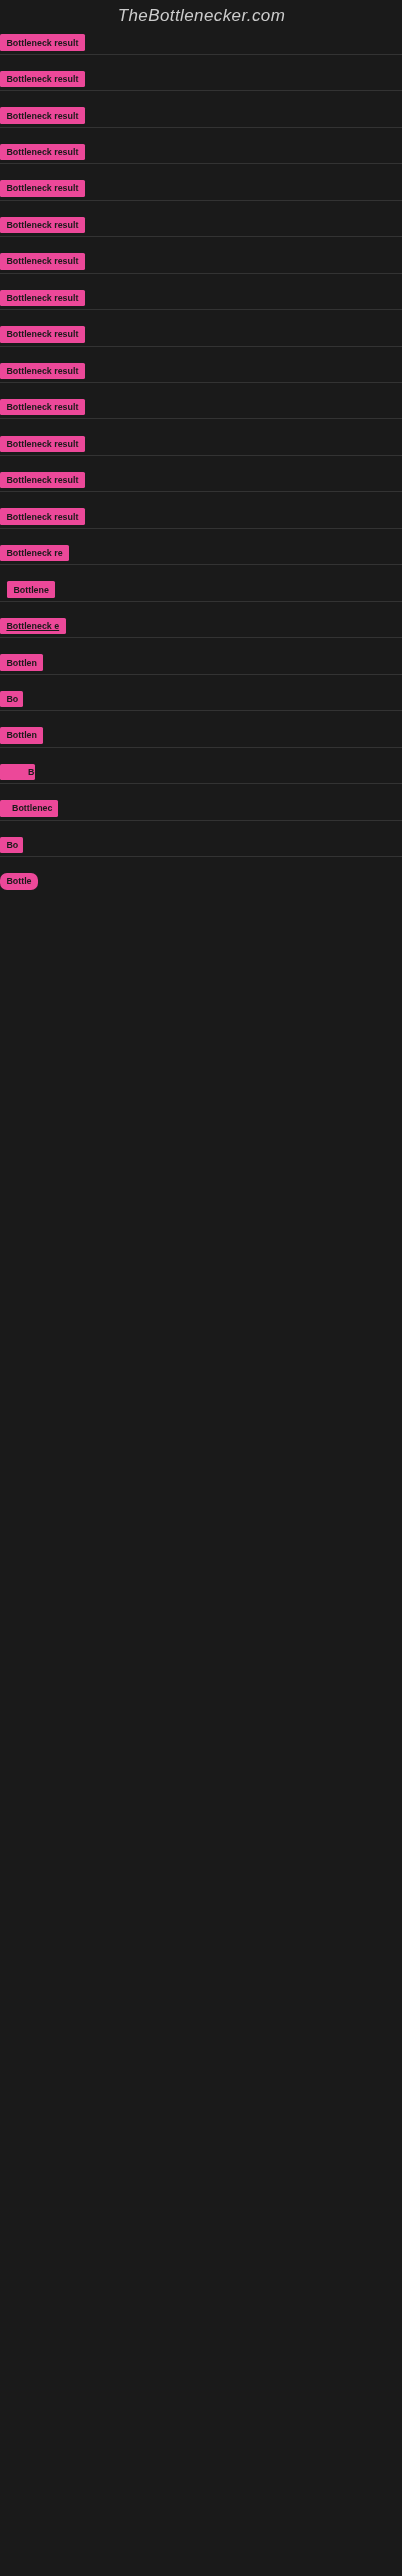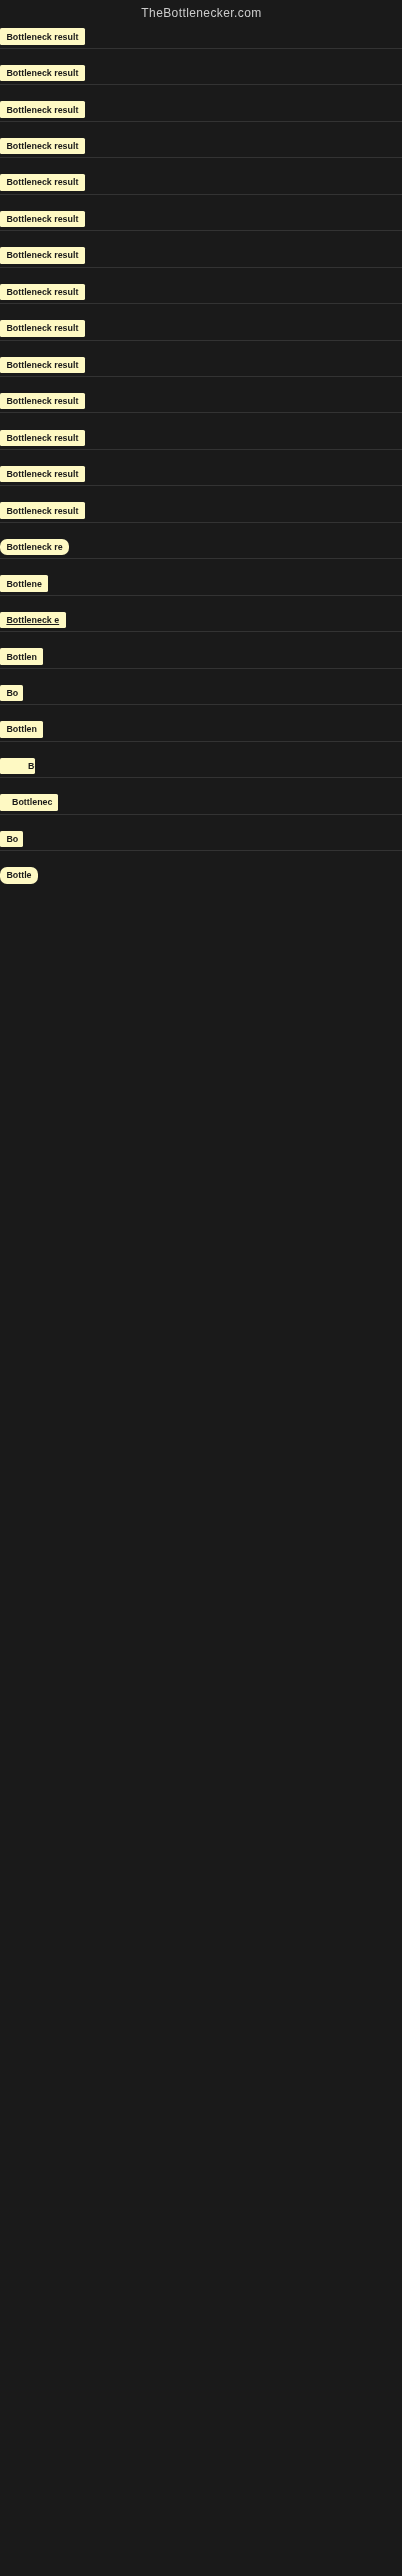--- a/index.html
+++ b/index.html
@@ -12,33 +12,34 @@
       width: 403px;
       min-height: 2576px;
       background-color: #1a1a1a;
       font-family: Arial, sans-serif;
       position: relative;
     }
 
     .site-title {
       text-align: center;
       color: #cccccc;
-      font-size: 12px;
+      font-size: 17px;
       padding: 6.4px 0 3.2px 0;
       letter-spacing: 0.4px;
+      font-style: italic;
     }
 
     .bottleneck-item {
       margin: 0 0 0 0;
       padding: 4.8px 0 11.3px 0;
     }
 
     .bottleneck-badge {
       display: inline-block;
-      background-color: #fef9c3;
+      background-color: #ec4899;
       color: #1a1a1a;
       font-size: 8.9px;
       font-weight: bold;
       padding: 3.2px 6.4px;
       border-radius: 1.6px;
       white-space: nowrap;
       overflow: hidden;
     }
 
     .separator {
@@ -61,22 +62,22 @@
       <div class="bottleneck-item"><span class="bottleneck-badge" style="max-width: 97px;">Bottleneck result</span><hr class="separator"></div>
       <div class="bottleneck-item"><span class="bottleneck-badge" style="max-width: 97px;">Bottleneck result</span><hr class="separator"></div>
       <div class="bottleneck-item"><span class="bottleneck-badge" style="max-width: 97px;">Bottleneck result</span><hr class="separator"></div>
       <div class="bottleneck-item"><span class="bottleneck-badge" style="max-width: 97px;">Bottleneck result</span><hr class="separator"></div>
       <div class="bottleneck-item"><span class="bottleneck-badge" style="max-width: 97px;">Bottleneck result</span><hr class="separator"></div>
       <div class="bottleneck-item"><span class="bottleneck-badge" style="max-width: 97px;">Bottleneck result</span><hr class="separator"></div>
       <div class="bottleneck-item"><span class="bottleneck-badge" style="max-width: 97px;">Bottleneck result</span><hr class="separator"></div>
       <div class="bottleneck-item"><span class="bottleneck-badge" style="max-width: 97px;">Bottleneck result</span><hr class="separator"></div>
       <div class="bottleneck-item"><span class="bottleneck-badge" style="max-width: 97px;">Bottleneck result</span><hr class="separator"></div>
       <div class="bottleneck-item"><span class="bottleneck-badge" style="max-width: 97px;">Bottleneck result</span><hr class="separator"></div>
-      <div class="bottleneck-item"><span class="bottleneck-badge" style="max-width: 72px; border-radius: 7px;">Bottleneck re</span><hr class="separator"></div>
-      <div class="bottleneck-item"><span class="bottleneck-badge" style="max-width: 56px;">Bottlene</span><hr class="separator"></div>
+      <div class="bottleneck-item"><span class="bottleneck-badge" style="max-width: 72px;">Bottleneck re</span><hr class="separator"></div>
+      <div class="bottleneck-item"><span class="bottleneck-badge" style="max-width: 56px; margin-left: 7px;">Bottlene</span><hr class="separator"></div>
       <div class="bottleneck-item"><span class="bottleneck-badge" style="max-width: 66px; text-decoration: underline;">Bottleneck e</span><hr class="separator"></div>
       <div class="bottleneck-item"><span class="bottleneck-badge" style="max-width: 47px;">Bottlen</span><hr class="separator"></div>
       <div class="bottleneck-item"><span class="bottleneck-badge" style="max-width: 22.5px;">Bo</span><hr class="separator"></div>
       <div class="bottleneck-item"><span class="bottleneck-badge" style="max-width: 47px;">Bottlen</span><hr class="separator"></div>
       <div class="bottleneck-item"><span class="bottleneck-badge" style="max-width: 35px; padding-left: 28px;">Bottl</span><hr class="separator"></div>
       <div class="bottleneck-item"><span class="bottleneck-badge" style="max-width: 58px; padding-left: 12px;">Bottlenec</span><hr class="separator"></div>
       <div class="bottleneck-item"><span class="bottleneck-badge" style="max-width: 22.5px;">Bo</span><hr class="separator"></div>
       <div class="bottleneck-item"><span class="bottleneck-badge" style="max-width: 40px; border-radius: 7px;">Bottle</span></div>
     </div>
 </div>

